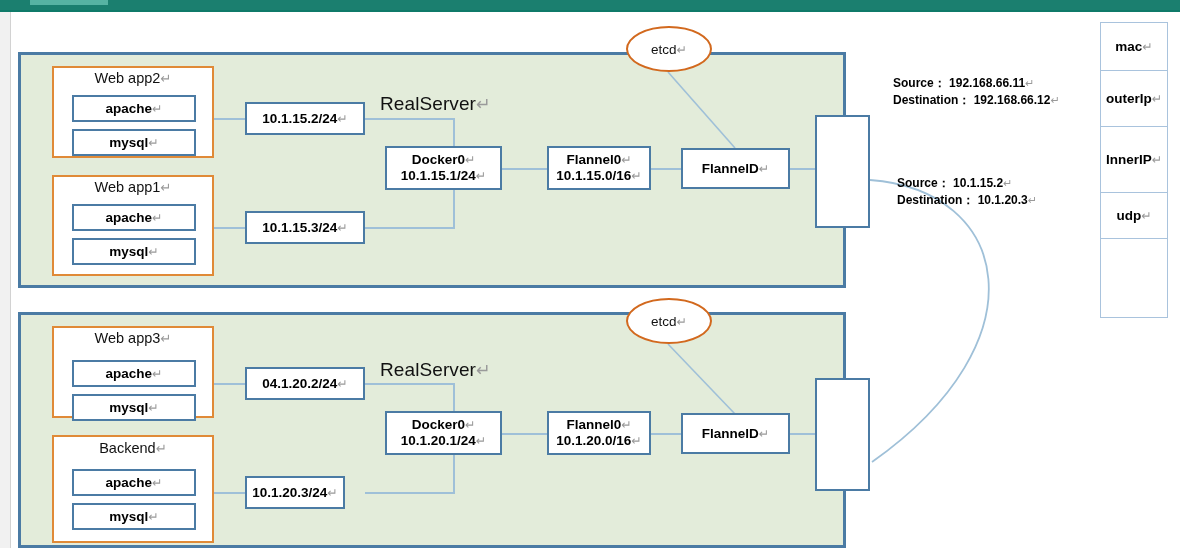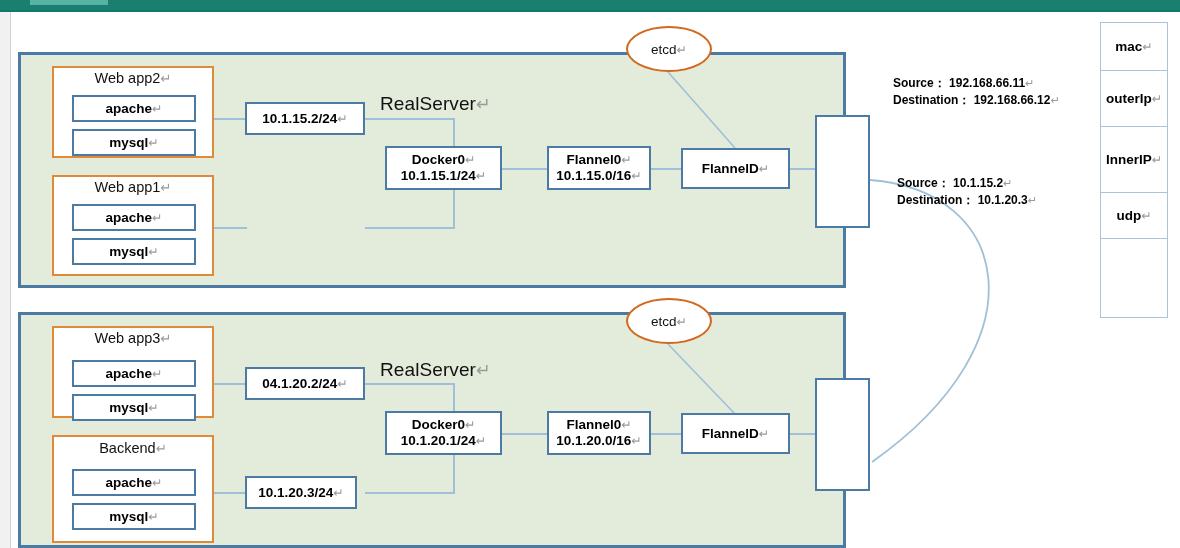--- a/index.html
+++ b/index.html
@@ -209,20 +209,23 @@
   <div class="appgroup-title" style="left:52px; top:179px; width:162px;"><span>Web app1</span><span class="ret">↵</span></div>
   <div class="box" style="left:72px; top:204px; width:124px; height:27px;">
       <span><span>apache</span><span class="ret">↵</span></span>
     </div>
   <div class="box" style="left:72px; top:238px; width:124px; height:27px;">
       <span><span>mysql</span><span class="ret">↵</span></span>
     </div>
 
   <div class="box" style="left:245px; top:102px; width:120px; height:33px;">
       <span><span>10.1.15.2/24</span><span class="ret">↵</span></span>
+    </div>
+  <div class="box" style="left:245px; top:211px; width:120px; height:33px;">
+      <span><span>10.1.15.3/24</span><span class="ret">↵</span></span>
     </div>
 
   <div class="box" style="left:385px; top:146px; width:117px; height:44px;">
     <span><span>Docker0</span><span class="ret">↵</span></span>
     <span><span>10.1.15.1/24</span><span class="ret">↵</span></span>
   </div>
 
   <div class="box" style="left:547px; top:146px; width:104px; height:44px;">
     <span><span>Flannel0</span><span class="ret">↵</span></span>
     <span><span>10.1.15.0/16</span><span class="ret">↵</span></span>
@@ -268,21 +271,21 @@
   <div class="box" style="left:72px; top:469px; width:124px; height:27px;">
       <span><span>apache</span><span class="ret">↵</span></span>
     </div>
   <div class="box" style="left:72px; top:503px; width:124px; height:27px;">
       <span><span>mysql</span><span class="ret">↵</span></span>
     </div>
 
   <div class="box" style="left:245px; top:367px; width:120px; height:33px;">
       <span><span>04.1.20.2/24</span><span class="ret">↵</span></span>
     </div>
-  <div class="box" style="left:245px; top:476px; width:112px; height:33px;">
+  <div class="box" style="left:245px; top:476px; width:100px; height:33px;">
       <span><span>10.1.20.3/24</span><span class="ret">↵</span></span>
     </div>
 
   <div class="box" style="left:385px; top:411px; width:117px; height:44px;">
     <span><span>Docker0</span><span class="ret">↵</span></span>
     <span><span>10.1.20.1/24</span><span class="ret">↵</span></span>
   </div>
 
   <div class="box" style="left:547px; top:411px; width:104px; height:44px;">
     <span><span>Flannel0</span><span class="ret">↵</span></span>

